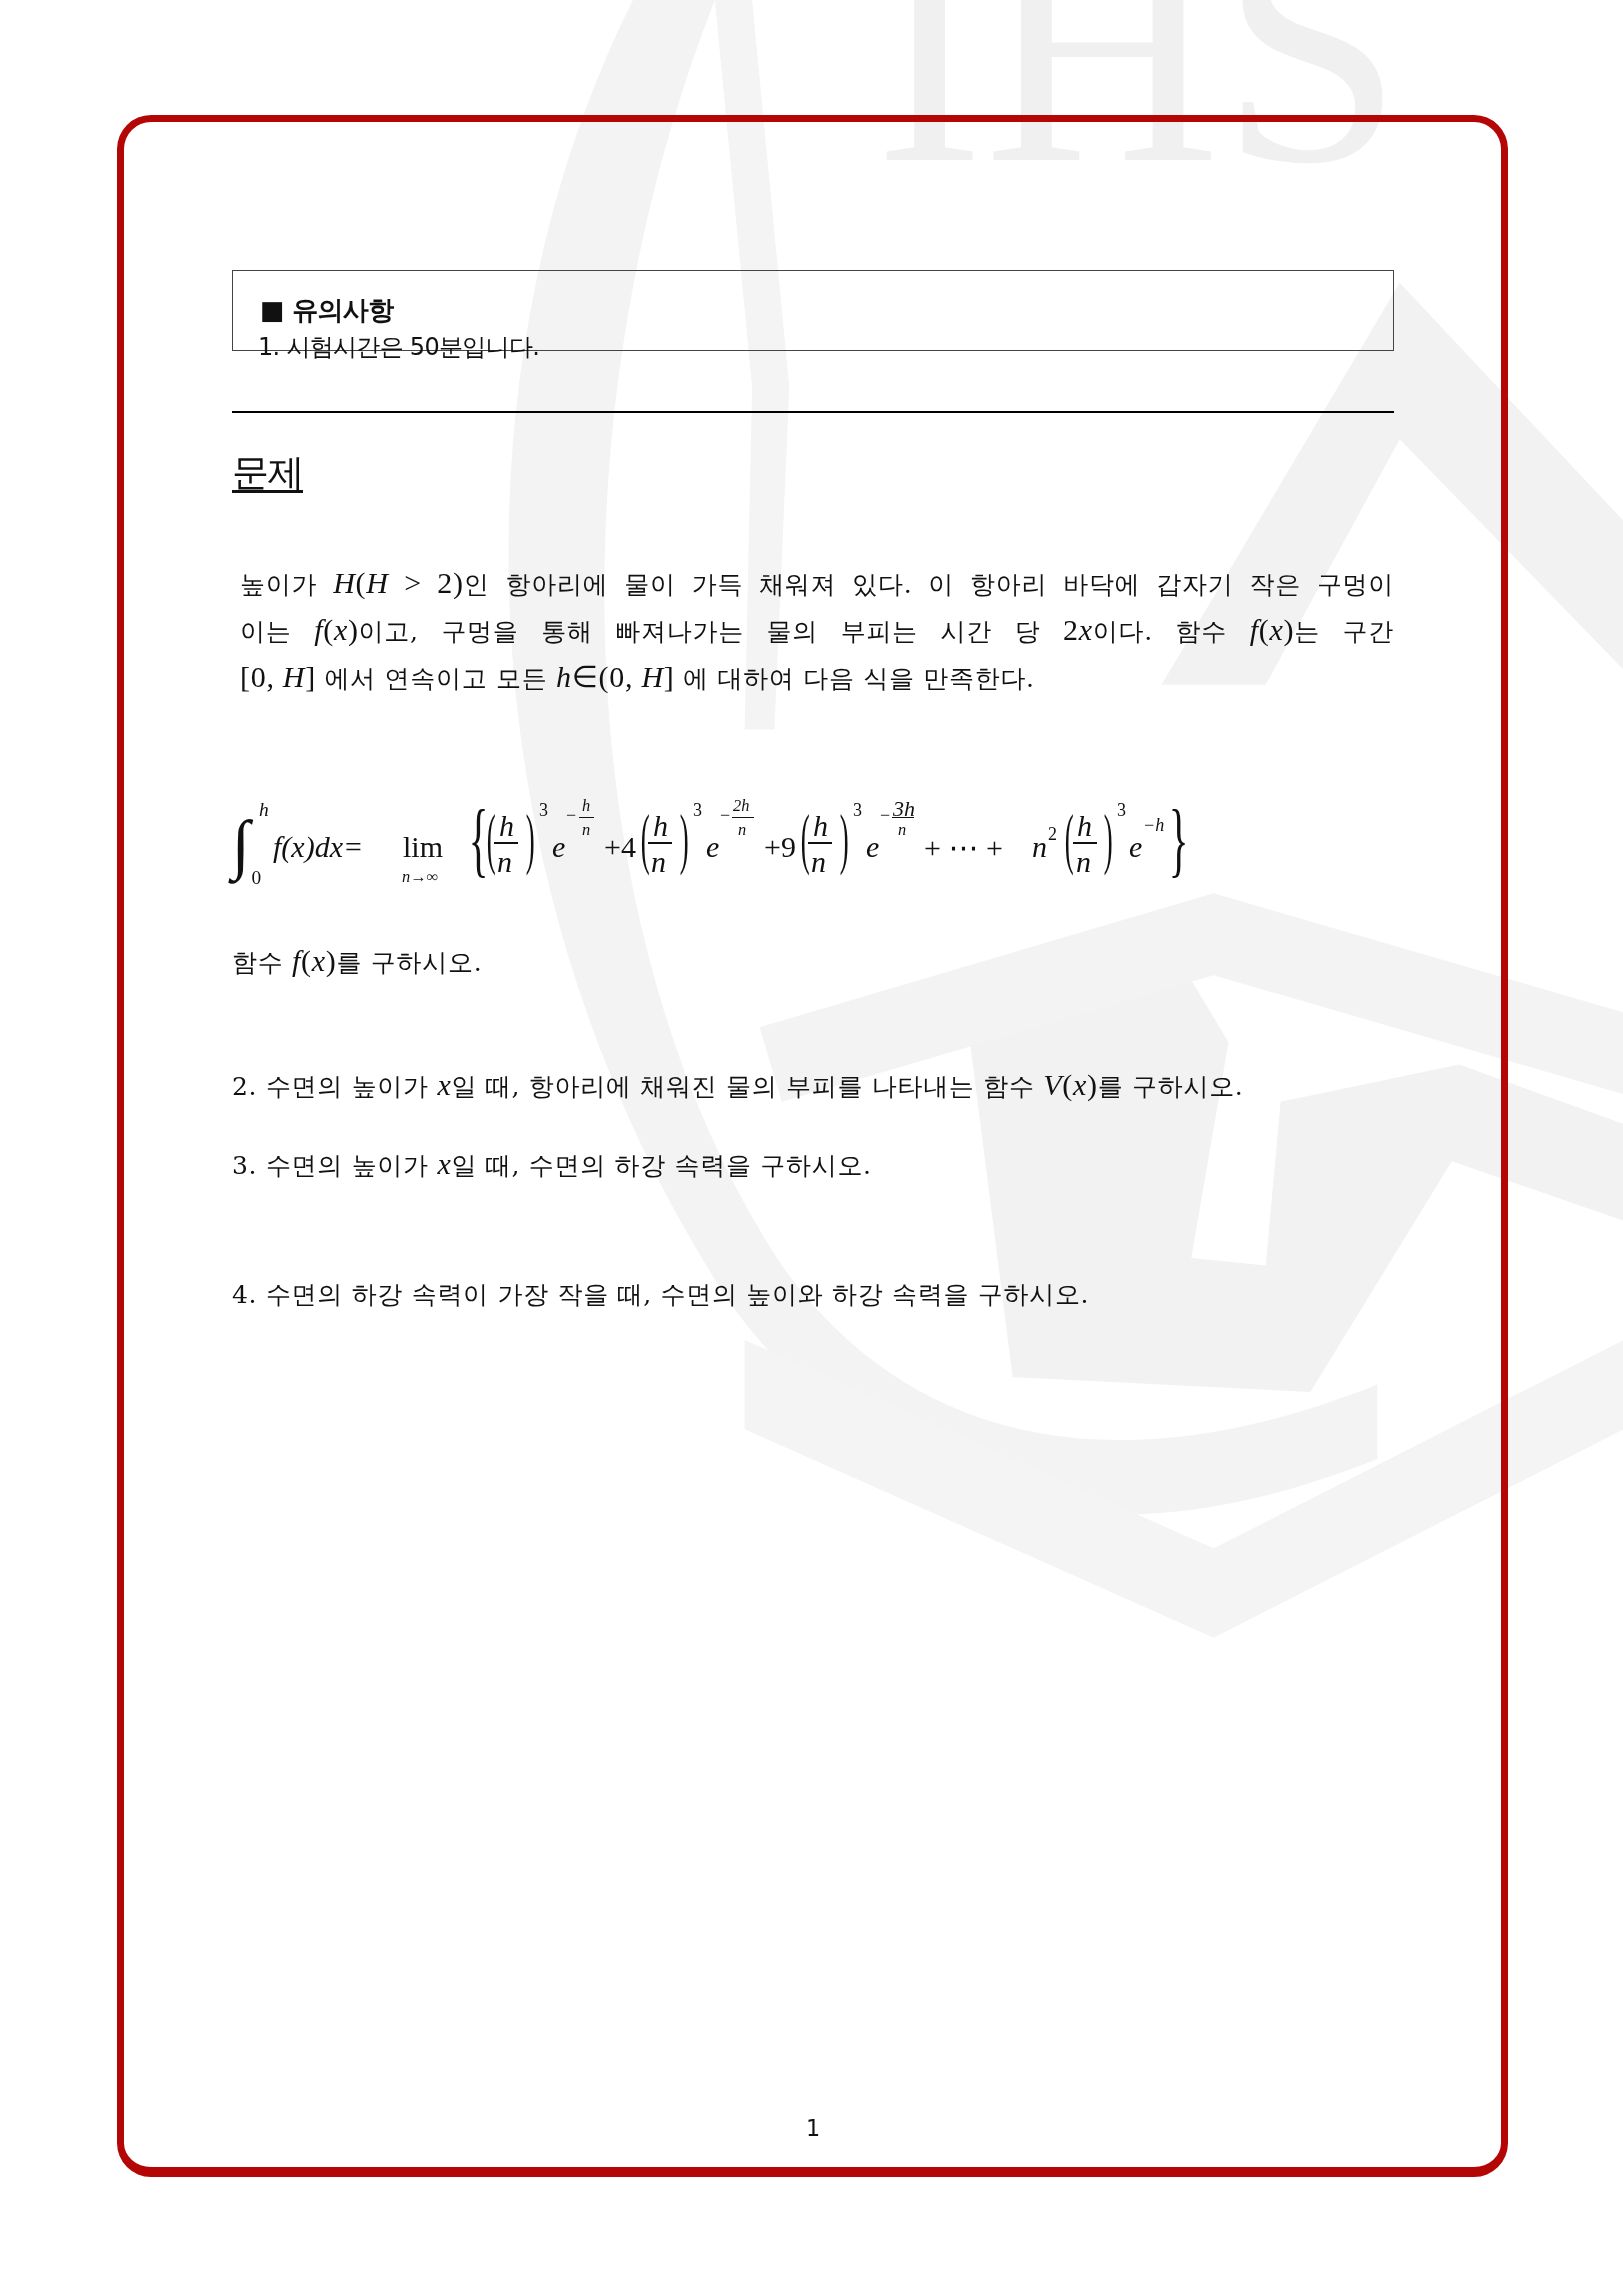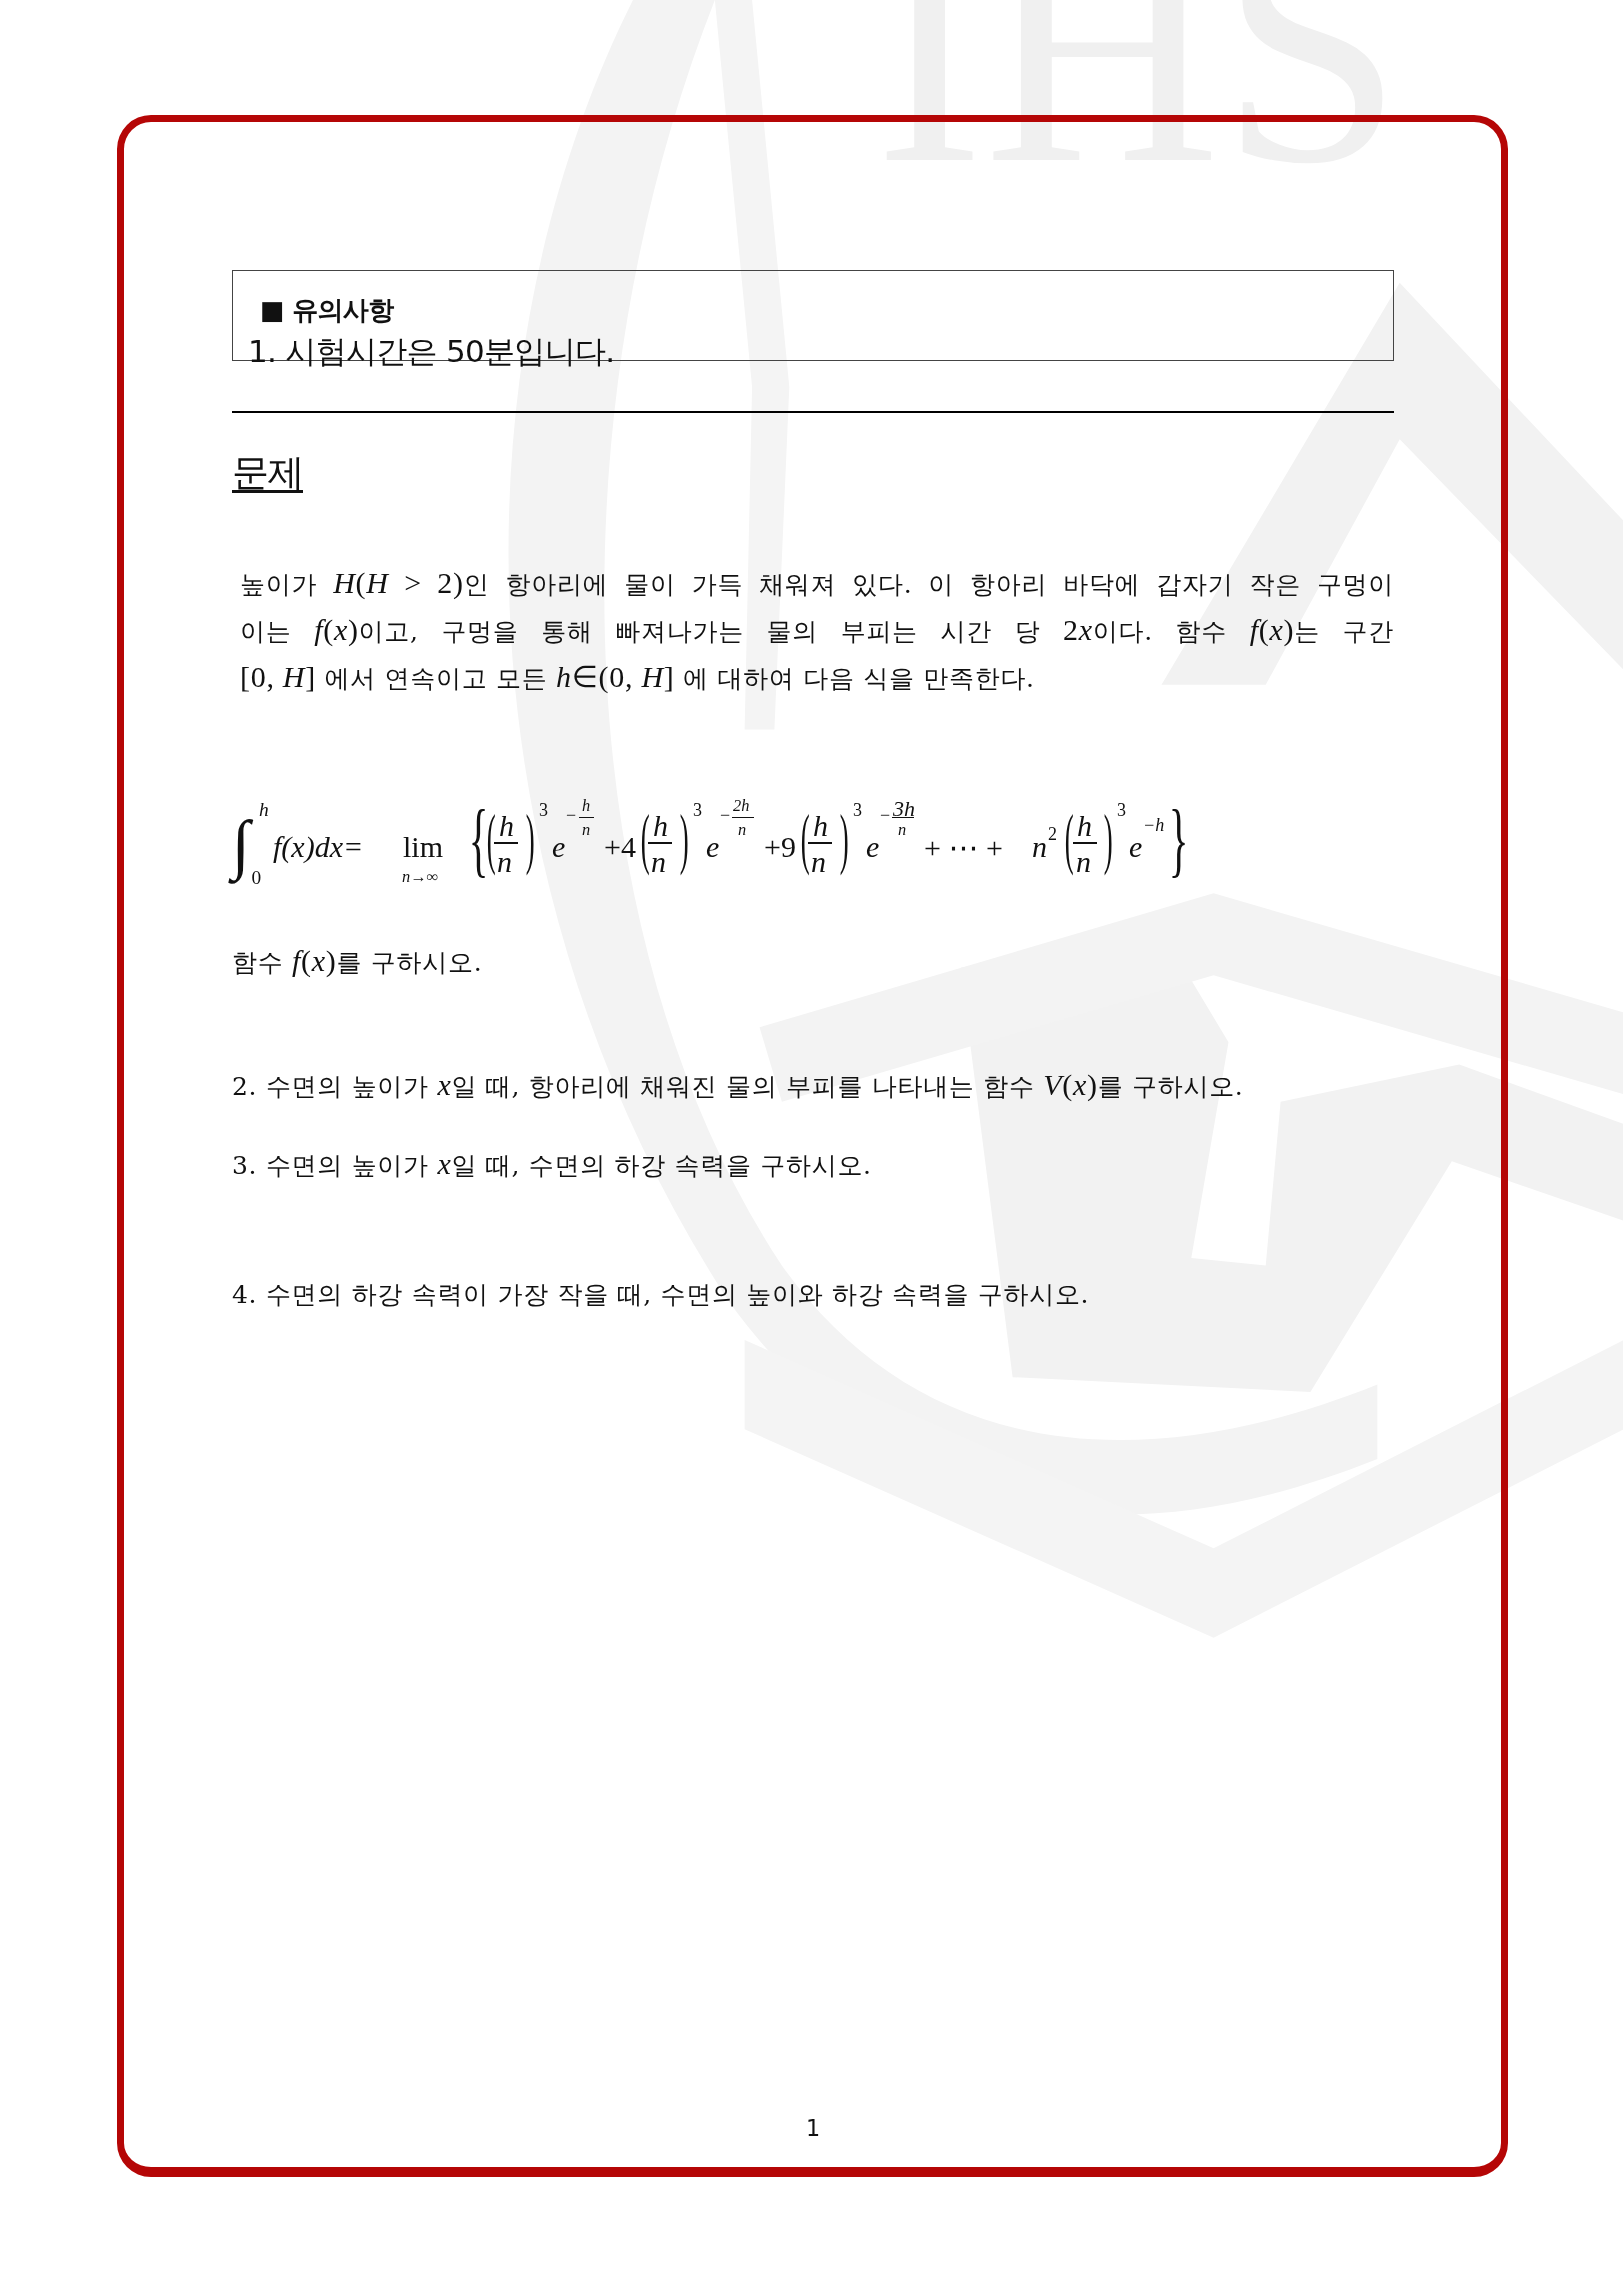--- a/index.html
+++ b/index.html
@@ -13,29 +13,29 @@
   .frame {
     position:absolute; left:117px; top:115px; width:1391px; height:2062px;
     box-sizing:border-box;
     border:7.4px solid #b50606;
     border-bottom-width:10.4px;
     border-radius:34px;
     z-index:1;
   }
   .content { position:absolute; left:0; top:0; width:1624px; height:2295px; z-index:2; }
   .notice-box {
-    position:absolute; left:232px; top:270px; width:1162px; height:91px;
+    position:absolute; left:232px; top:270px; width:1162px; height:81px;
     box-sizing:border-box; border:1.5px solid #444;
     font-family:"DejaVu Sans", sans-serif;
   }
   .notice-title {
     position:absolute; left:27px; top:22.3px; font-size:26px; font-weight:bold; letter-spacing:-0.7px;
   }
   .notice-item {
-    position:absolute; left:15px; top:60px; font-size:31px; letter-spacing:-0.7px;
+    position:absolute; left:25px; top:60px; font-size:24px; letter-spacing:-0.7px;
   }
   .rule { position:absolute; left:232px; top:411px; width:1162px; height:2.2px; background:#000; }
   .section-title {
     position:absolute; left:232px; top:448px; font-size:37px;
     font-family:"DejaVu Sans", sans-serif; text-decoration:underline; text-underline-offset:4.5px;
     letter-spacing:-1.5px;
   }
   .para {
     position:absolute; left:232px; width:1162px; font-size:25px; line-height:45px;
     text-align:justify; letter-spacing:0.7px;

